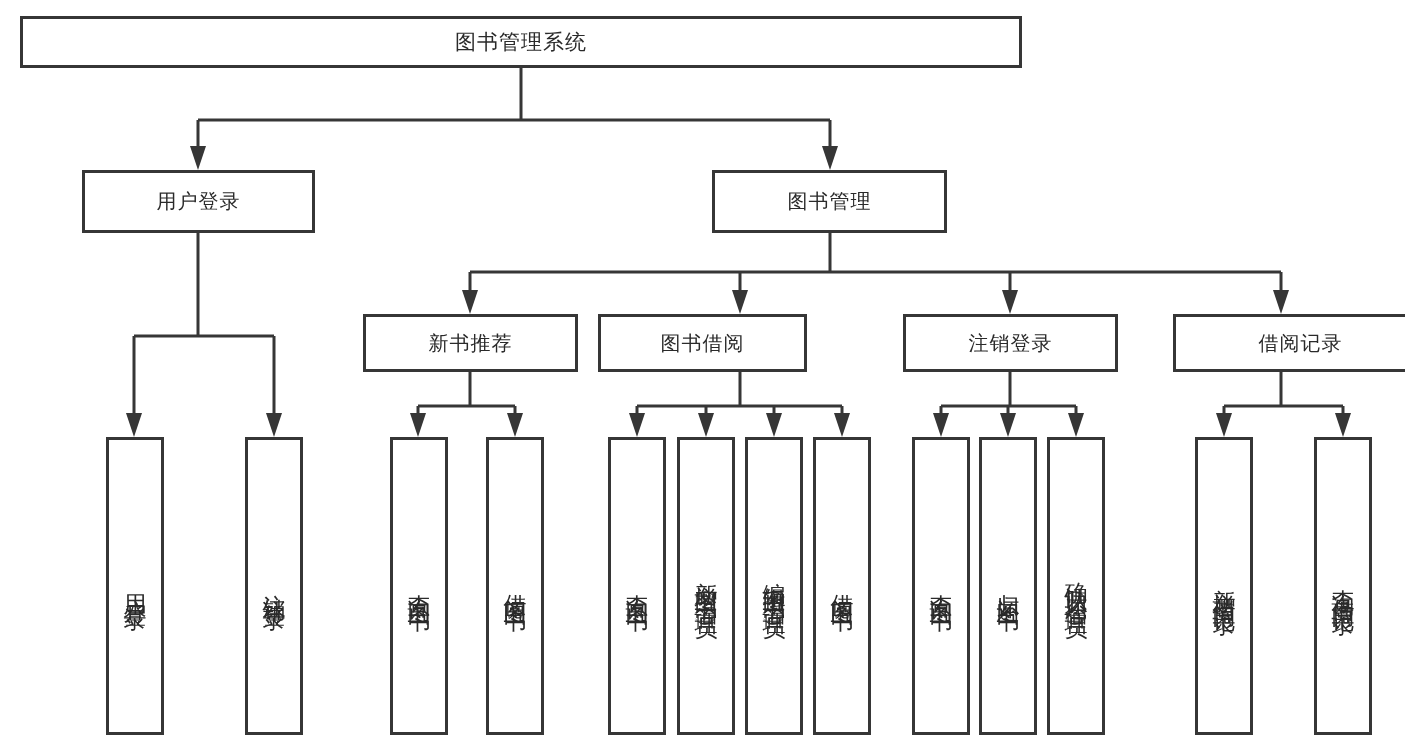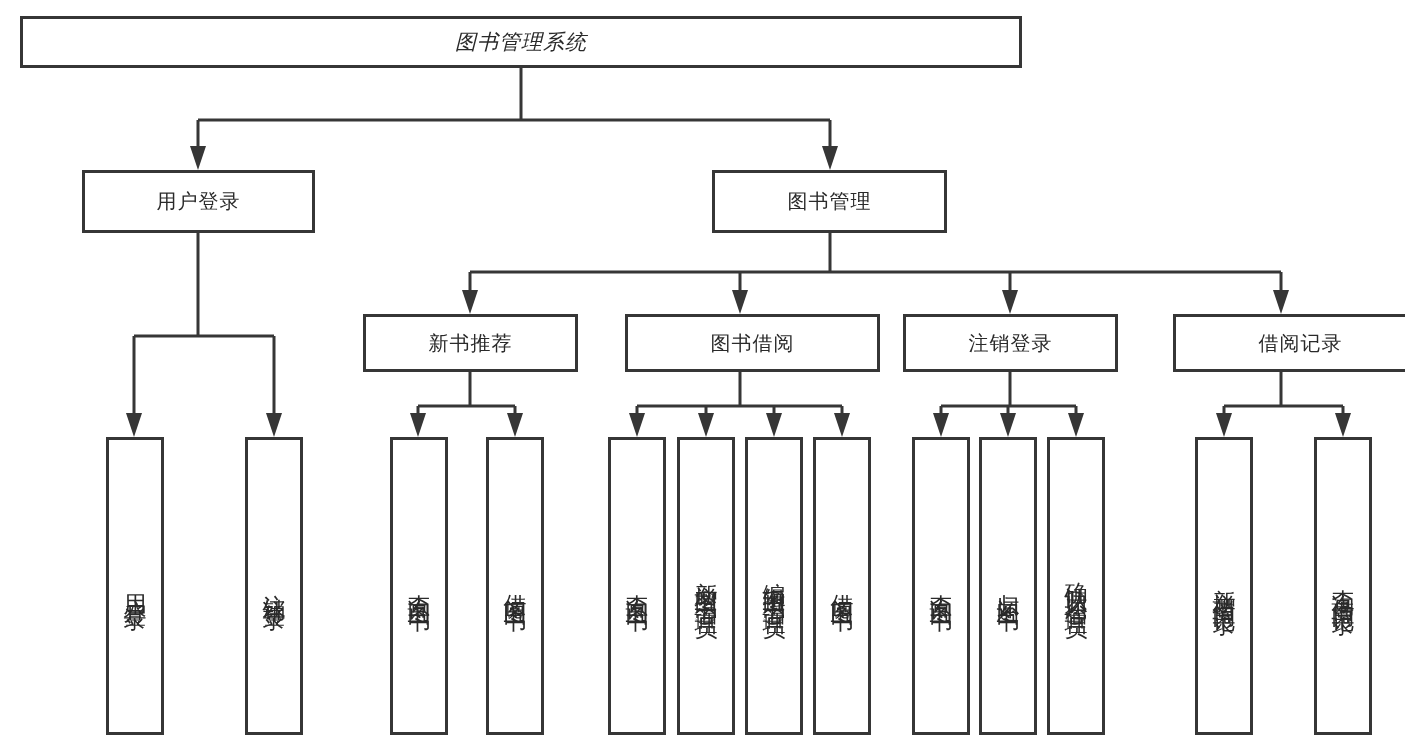--- a/index.html
+++ b/index.html
@@ -18,21 +18,21 @@
     background:#ffffff;
     display:flex;align-items:center;justify-content:center;
     color:#2a2a2a;
   }
   .hlabel{
     font-size:20px;
     letter-spacing:1px;
     white-space:nowrap;
     color:#2a2a2a;
   }
-  .root .hlabel{font-size:21px;font-style:italic;}
+  .root .hlabel{font-size:21px;}
   .leaf{
     position:absolute;
     top:437px;width:58px;height:298px;
     box-sizing:border-box;
     border:3px solid #363636;
     background:#ffffff;
     display:flex;align-items:center;justify-content:center;
   }
   .vlabel{
     writing-mode:vertical-rl;
@@ -105,21 +105,21 @@
   <div class="box" style="left:82px;top:170px;width:233px;height:63px">
     <span class="hlabel">用户登录</span>
   </div>
   <div class="box" style="left:363px;top:314px;width:215px;height:58px">
     <span class="hlabel">新书推荐</span>
   </div>
 
   <div class="box" style="left:712px;top:170px;width:235px;height:63px">
     <span class="hlabel">图书管理</span>
   </div>
-  <div class="box" style="left:625px;top:314px;width:255px;height:58px">
+  <div class="box" style="left:598px;top:314px;width:209px;height:58px">
     <span class="hlabel">图书借阅</span>
   </div>
   <div class="box" style="left:903px;top:314px;width:215px;height:58px">
     <span class="hlabel">注销登录</span>
   </div>
   <div class="box" style="left:1173px;top:314px;width:255px;height:58px">
     <span class="hlabel">借阅记录</span>
   </div>
 
   <div class="leaf" style="left:106px">

